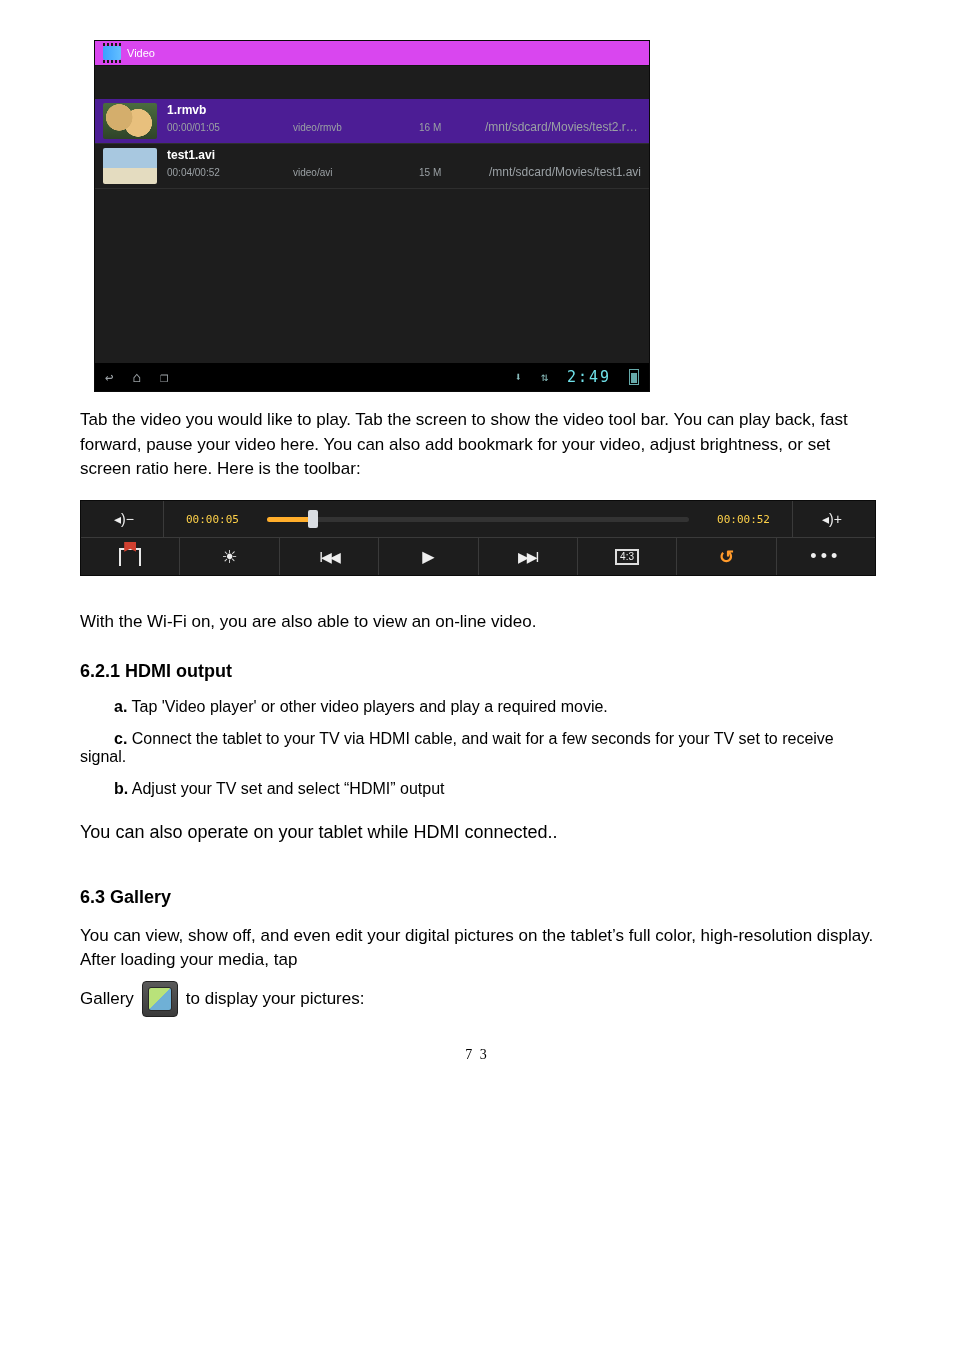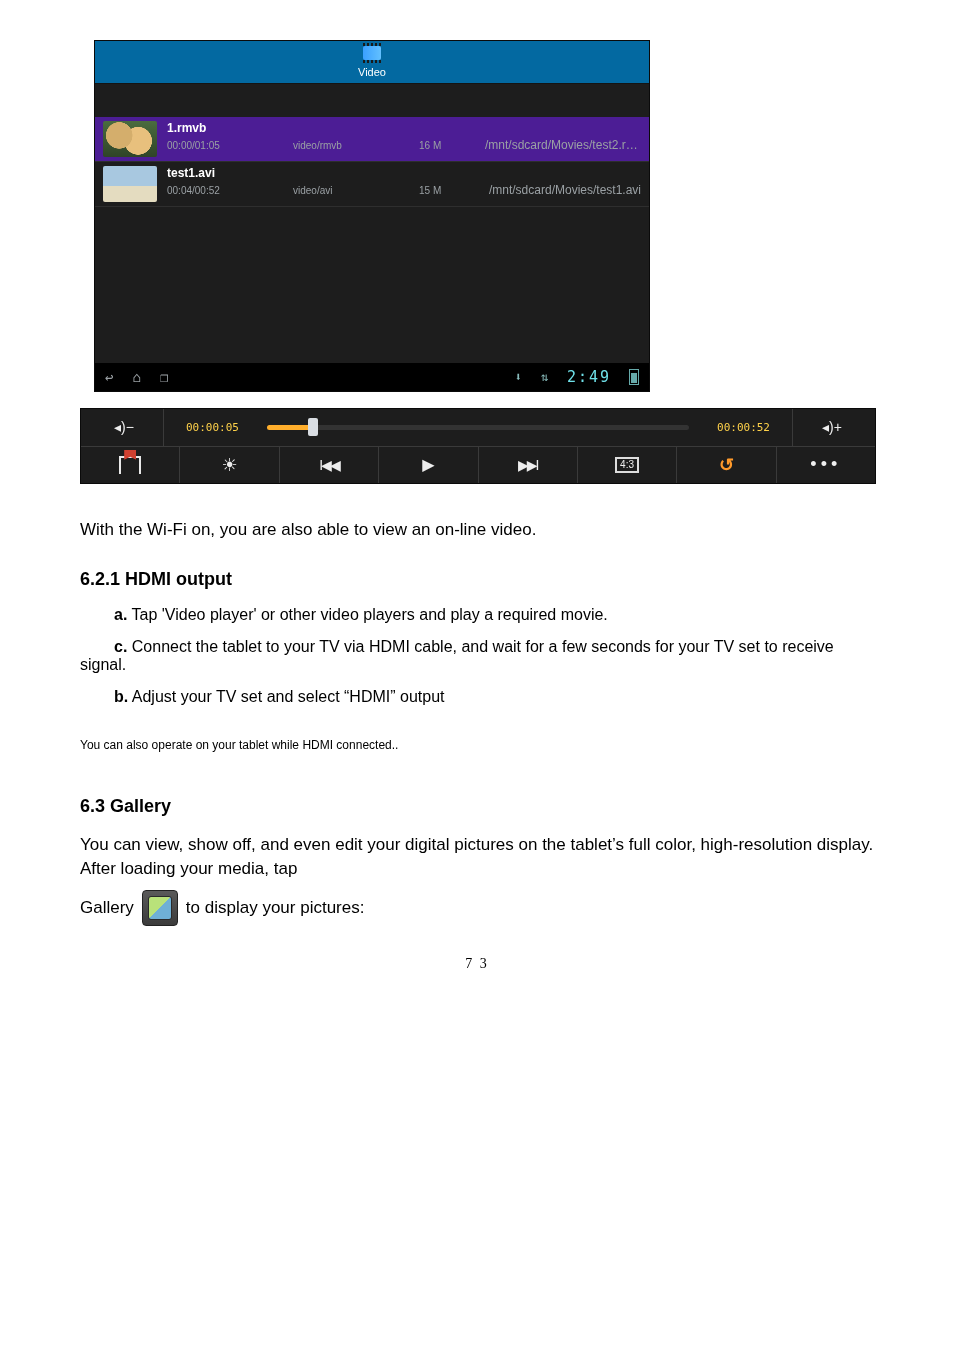--- a/index.html
+++ b/index.html
@@ -24,23 +24,22 @@
     margin-bottom:16px;
     color:#ddd;
     font-size:10px;
     overflow:hidden;
   }
   .va-header {
     display:flex;
     align-items:center;
     gap:6px;
     padding:5px 8px;
-    background:#0369a1;
+    background:#d946ef;
     border-bottom:1px solid #141414;
-    flex-direction:column;
   }
   .va-header .film-ic {
     width:18px; height:14px;
     background:linear-gradient(90deg,#3aa0ff,#63c0ff);
     position:relative;
     border-radius:2px;
   }
   .va-header .film-ic::before,
   .va-header .film-ic::after{
     content:"";position:absolute;left:0;right:0;height:3px;
@@ -193,22 +192,22 @@
   .step {
     font-family:Arial, sans-serif;
     font-size:16px;
     margin:14px 0;
     padding-left:34px;
   }
   .step .lbl{font-weight:900;}
 
   .para {
     font-family:Arial,sans-serif;
-    font-size:12px;
-    margin:32px 0;
+    font-size:18px;
+    margin:24px 0;
   }
   .gallery-line{
     font-family:"Century Gothic","Segoe UI",sans-serif;
     font-size:17px;
     display:flex;
     align-items:center;
     gap:8px;
   }
   .gallery-ic{
     width:34px;height:34px;
@@ -276,20 +275,21 @@
       </div>
       <div class="right">
         <span class="dl-ic">⬇</span>
         <span class="wifi">⇅</span>
         <span class="clock">2:49</span>
         <span class="batt"></span>
       </div>
     </div>
   </div>
 
+  <p class="body-text">Tab the video you would like to play. Tab the screen to show the video tool bar. You can play back, fast forward, pause your video here. You can also add bookmark for your video, adjust brightness, or set screen ratio here. Here is the toolbar:</p>
 
   <div class="toolbar">
     <div class="tb-top">
       <div class="btn">◂)−</div>
       <span class="time">00:00:05</span>
       <div class="track">
         <div class="fill"></div>
         <div class="knob"></div>
       </div>
       <span class="time">00:00:52</span>

